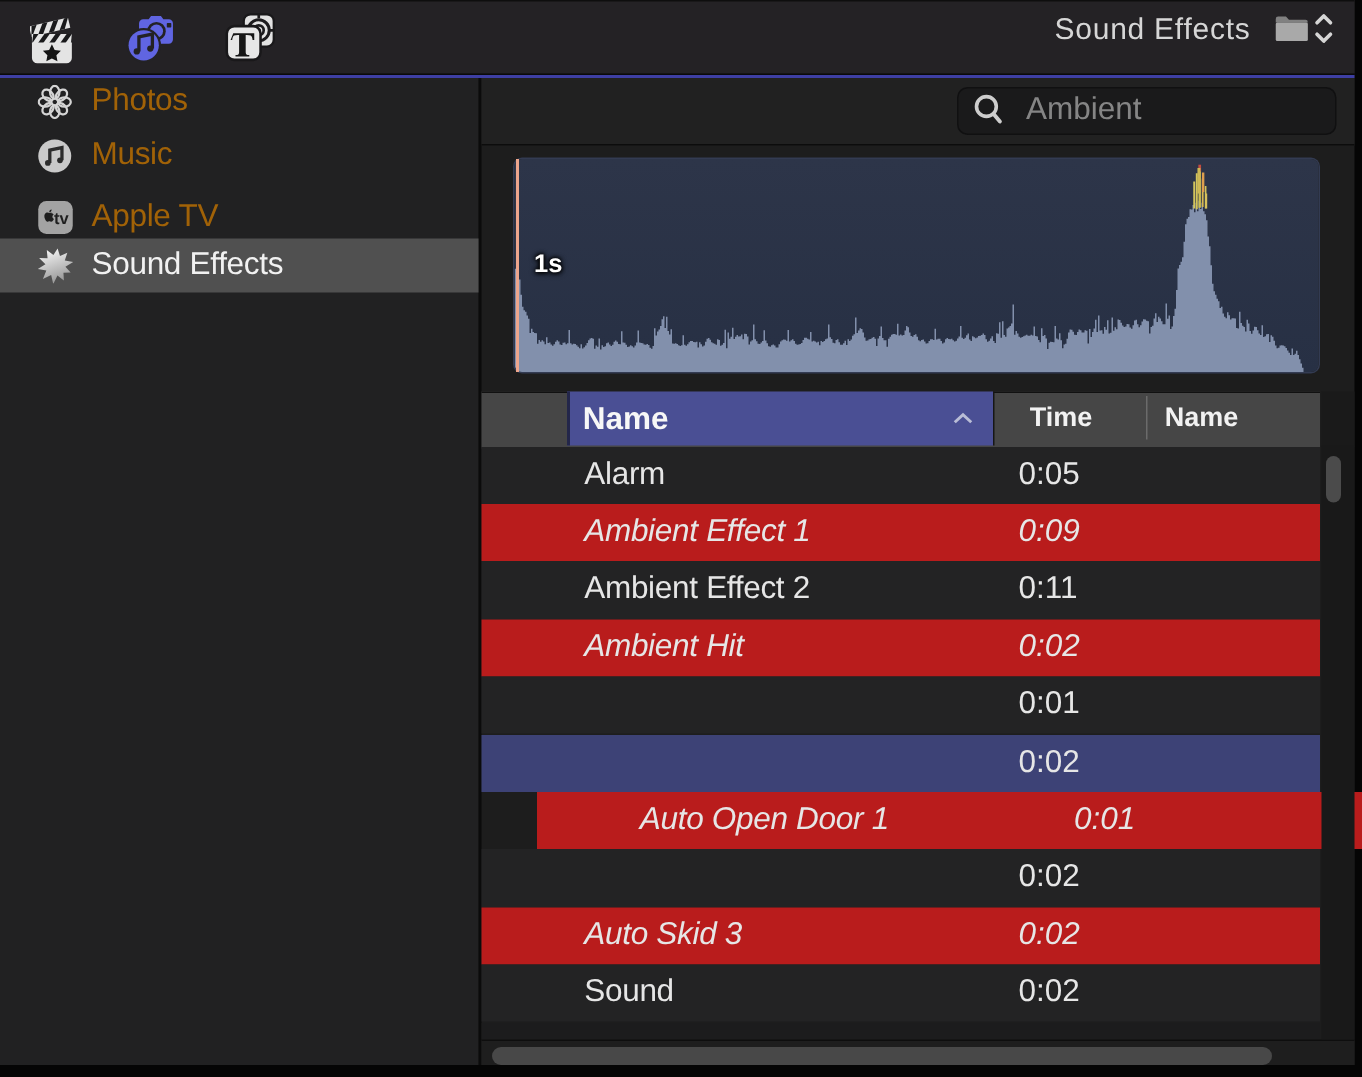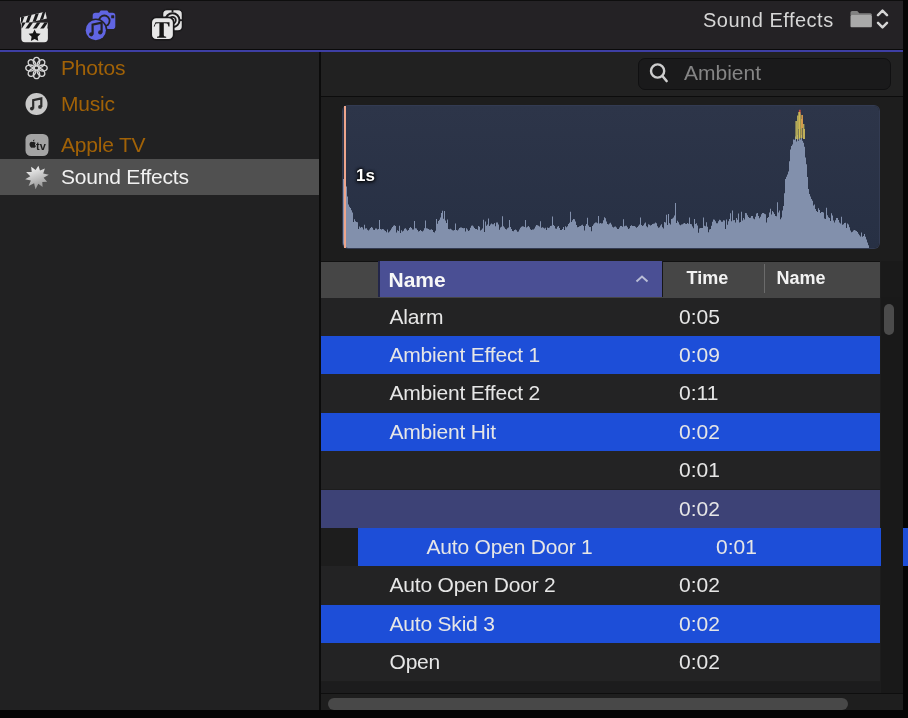--- a/index.html
+++ b/index.html
@@ -30,21 +30,21 @@
   #th-name{left:377.5px;top:260.5px;width:284px;height:36px;background:#4a4f94;border-left:2.5px solid #23264a;box-sizing:border-box;}
   #th-name span{position:absolute;left:9px;top:7px;color:#f7f7f7;font-size:21px;font-weight:bold;}
   #th-gap{left:661.5px;top:260.5px;width:1px;height:36px;background:#161616;}
   .thlbl{color:#f2f2f2;font-size:18px;font-weight:bold;top:268px;}
   #th-sep{left:763.5px;top:264px;width:1px;height:29px;background:#6b6b6b;}
   
   .row{position:absolute;left:320.5px;width:559px;height:38.4px;font-size:21px;color:#e6e6e6;}
   .row .nm{position:absolute;left:69px;top:50%;transform:translateY(-52%);letter-spacing:-0.2px;white-space:nowrap;}
   .row .tm{position:absolute;left:358.5px;top:50%;transform:translateY(-52%);}
   .row.lt{background:#232324;}
-  .row.dk{background:#1d4ed8;}
+  .row.dk{background:#b91c1c;font-style:italic;}
   .row.sel{background:#3d4276;}
   
   #hscrollstrip{left:320.5px;top:692.5px;width:582.5px;height:17.5px;background:#1e1e1e;border-top:1px solid #0e0e0e;box-sizing:border-box;}
   #hthumb{left:327.5px;top:698px;width:520px;height:11.5px;background:#484848;border-radius:6px;}
   #vtrack{left:880.5px;top:297px;width:22.5px;height:395.5px;background:#191919;}
   #vthumb{left:883.5px;top:304px;width:10.5px;height:31px;background:#4b4b4b;border-radius:5px;}
   #rowsright{left:880.5px;top:260.5px;width:22.5px;height:37px;background:#1a1a1a;}
 </style>
 </head>
 <body>
@@ -229,29 +229,28 @@
       <span class="tm">0:01</span>
     </div>
 <div class="row sel" style="top:489.5px;">
       <span class="tm">0:02</span>
     </div>
 <div class="row dk" style="top:527.9px;margin-left:37px;">
       <span class="nm">Auto Open Door 1</span>
       <span class="tm">0:01</span>
     </div>
 <div class="row lt" style="top:566.3px;">
-      <span class="nm">Auto Open Door 2</span>
       <span class="tm">0:02</span>
     </div>
 <div class="row dk" style="top:604.7px;">
       <span class="nm">Auto Skid 3</span>
       <span class="tm">0:02</span>
     </div>
 <div class="row lt" style="top:643.1px;">
-      <span class="nm">Open</span>
+      <span class="nm">Sound</span>
       <span class="tm">0:02</span>
     </div>
   </div>
 
 <div class="abs" style="left:320.5px;top:681.5px;width:559px;height:11px;background:#1c1c1d;"></div>
 <div id="hscrollstrip" class="abs"></div>
 <div id="hthumb" class="abs"></div>
 <div id="vtrack" class="abs"></div>
 <div id="vthumb" class="abs"></div>
 

